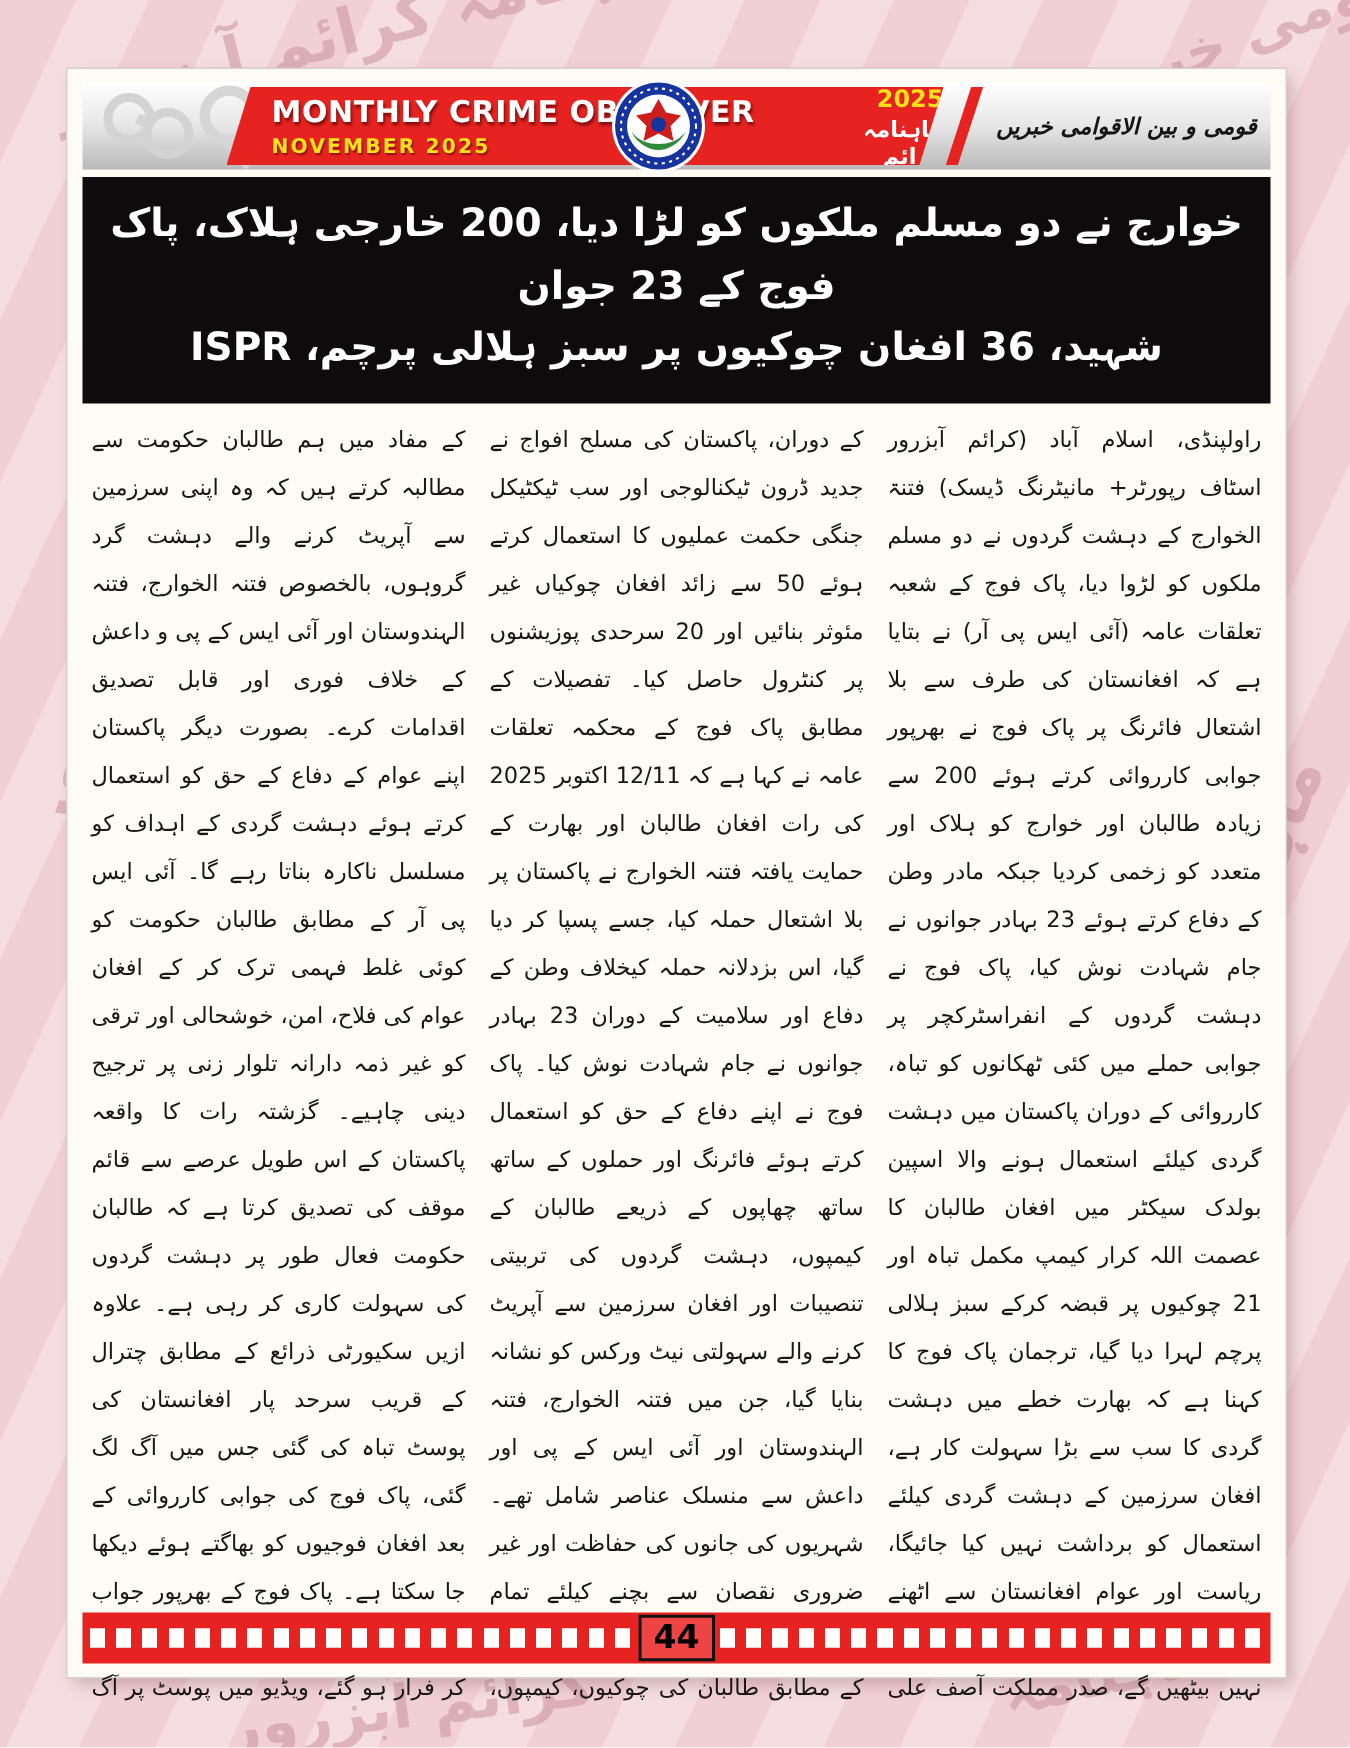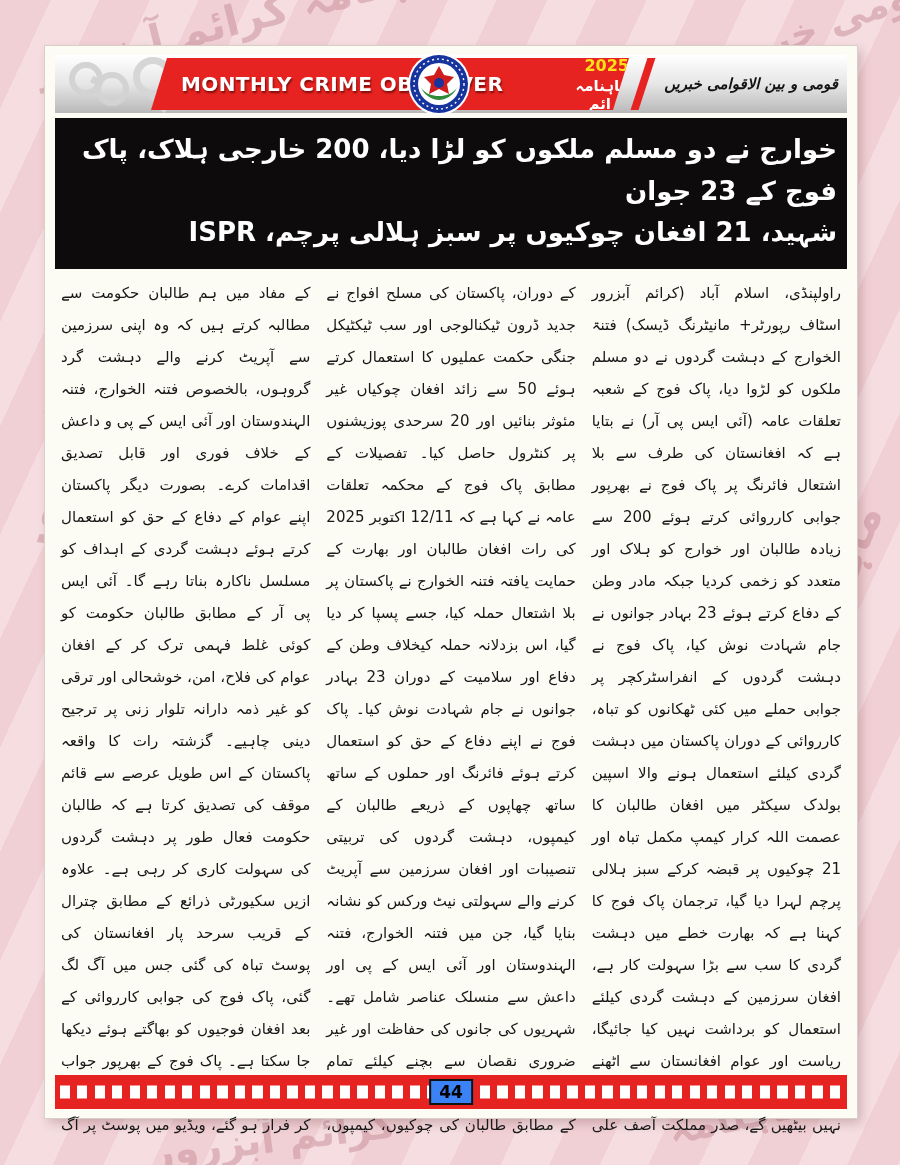--- a/index.html
+++ b/index.html
@@ -44,35 +44,35 @@
     direction:rtl;padding-left:14px;}
   .date-ur{color:#ffe11a;font-weight:bold;font-size:16px;}
   .title-ur{font-size:15px;font-weight:bold;margin-top:2px;}
   .logo{position:absolute;left:352px;top:-3px;width:64px;height:64px;z-index:3;}
   .red-slash{position:absolute;right:200px;top:3px;bottom:3px;width:8px;background:#e62320;
     transform:skewX(-18deg);z-index:1;}
   .section-title{position:absolute;right:0;top:0;bottom:0;width:192px;display:flex;align-items:center;
     justify-content:center;color:#141414;font-weight:bold;font-size:15px;font-style:italic;direction:rtl;}
 
   
-  .headline{margin:2px 10px 4px;background:#0d0b0c;color:#ffffff;direction:rtl;
+  .headline{margin:2px 10px 4px;background:#0d0b0c;color:#ffffff;text-align:center;direction:rtl;
     padding:11px 10px 15px;}
   .hl-line{font-size:26px;font-weight:bold;line-height:1.6;}
 
   
   .columns{direction:rtl;display:flex;gap:16px;padding:4px 16px 0;height:862px;overflow:hidden;}
   .col{flex:1;text-align:justify;text-align-last:justify;font-size:15px;line-height:32px;color:#171717;}
 
   
   .footer{position:absolute;left:10px;right:10px;bottom:9px;height:34px;background:#e62320;}
   .footer::before{content:"";position:absolute;left:5px;right:5px;top:50%;height:13px;
     transform:translateY(-50%);
     background:repeating-linear-gradient(90deg,#ffffff 0 10px,transparent 10px 17.5px);}
-  .page-num{position:absolute;left:50%;top:50%;transform:translate(-50%,-50%);background:#3b82f6;
-    border:2px solid #111;padding:1px 8px;font-weight:bold;font-size:17px;color:#000;z-index:2;}
+  .page-num{position:absolute;left:50%;top:50%;transform:translate(-50%,-50%);background:#ef4444;
+    border:2px solid #111;padding:1px 8px;font-weight:bold;font-size:22px;color:#000;z-index:2;}
 </style>
 </head>
 <body>
 
 <div class="canvas">
 
   <span class="wm wm1">ماہنامہ کرائم آبزرور</span>
   <span class="wm wm2">قومی خبریں</span>
   <span class="wm wm3">کرائم آبزرور</span>
   <span class="wm wm4">ماہنامہ کرائم</span>
@@ -90,20 +90,21 @@
         </div>
         <div class="magnifier">
           <div class="mag-ring"></div>
           <div class="mag-handle"></div>
         </div>
       </div>
 
       <div class="red-banner">
         <div class="banner-left">
           <div class="title-en">MONTHLY CRIME OBSERVER</div>
+          <div class="date-en">NOVEMBER 2025</div>
         </div>
         <div class="logo-slot"></div>
         <div class="banner-right">
           <div class="date-ur">نومبر 2025</div>
           <div class="title-ur">ماہنامہ کرائم آبزرور</div>
         </div>
       </div>
 
       <svg class="logo" viewBox="0 0 64 64">
         <circle cx="32" cy="32" r="31" fill="#ffffff"></circle>
@@ -115,21 +116,21 @@
         <circle cx="32" cy="31" r="5" fill="#16339e"></circle>
       </svg>
 
       <div class="red-slash"></div>
 
       <div class="section-title">قومی و بین الاقوامی خبریں</div>
     </div>
 
     <div class="headline">
       <div class="hl-line">خوارج نے دو مسلم ملکوں کو لڑا دیا، 200 خارجی ہلاک، پاک فوج کے 23 جوان</div>
-      <div class="hl-line">شہید، 21 افغان چوکیوں پر سبز ہلالی پرچم، ISPR</div>
+      <div class="hl-line">شہید، 36 افغان چوکیوں پر سبز ہلالی پرچم، ISPR</div>
     </div>
 
     <div class="columns" dir="rtl">
       <div class="col">راولپنڈی، اسلام آباد (کرائم آبزرور اسٹاف رپورٹر+ مانیٹرنگ ڈیسک) فتنۃ الخوارج کے دہشت گردوں نے دو مسلم ملکوں کو لڑوا دیا، پاک فوج کے شعبہ تعلقات عامہ (آئی ایس پی آر) نے بتایا ہے کہ افغانستان کی طرف سے بلا اشتعال فائرنگ پر پاک فوج نے بھرپور جوابی کارروائی کرتے ہوئے 200 سے زیادہ طالبان اور خوارج کو ہلاک اور متعدد کو زخمی کردیا جبکہ مادر وطن کے دفاع کرتے ہوئے 23 بہادر جوانوں نے جام شہادت نوش کیا، پاک فوج نے دہشت گردوں کے انفراسٹرکچر پر جوابی حملے میں کئی ٹھکانوں کو تباہ، کارروائی کے دوران پاکستان میں دہشت گردی کیلئے استعمال ہونے والا اسپین بولدک سیکٹر میں افغان طالبان کا عصمت اللہ کرار کیمپ مکمل تباہ اور 21 چوکیوں پر قبضہ کرکے سبز ہلالی پرچم لہرا دیا گیا، ترجمان پاک فوج کا کہنا ہے کہ بھارت خطے میں دہشت گردی کا سب سے بڑا سہولت کار ہے، افغان سرزمین کے دہشت گردی کیلئے استعمال کو برداشت نہیں کیا جائیگا، ریاست اور عوام افغانستان سے اٹھنے والی دہشتگردی کے خاتمے تک چین سے نہیں بیٹھیں گے، صدر مملکت آصف علی زرداری، وزیراعظم شہباز شریف نے کہا ہے کہ پاکستان اپنے قومی مفادات، علاقائی خودمختاری اور سلامتی کے تحفظ کیلئے پرعزم ہے، صدر مملکت نے کہا افغان قیادت نے مقبوضہ کشمیر کی جدوجہد آزادی سے منہ موڑ کر تاریخ اور امت کیساتھ ناانصافی کی، سعودی عرب، قطر، ایران اور متحدہ عرب امارات نے پاکستان اور افغانستان میں جھڑپوں پر تشویش کا اظہار کرتے ہوئے دونوں ممالک سے تحمل، صبر اور بات چیت سے مسئلہ حل کرنے کی اپیل کی ہے۔ ذرائع کے مطابق حالیہ فوجی کارروائیوں</div>
       <div class="col">کے دوران، پاکستان کی مسلح افواج نے جدید ڈرون ٹیکنالوجی اور سب ٹیکٹیکل جنگی حکمت عملیوں کا استعمال کرتے ہوئے 50 سے زائد افغان چوکیاں غیر مئوثر بنائیں اور 20 سرحدی پوزیشنوں پر کنٹرول حاصل کیا۔ تفصیلات کے مطابق پاک فوج کے محکمہ تعلقات عامہ نے کہا ہے کہ 12/11 اکتوبر 2025 کی رات افغان طالبان اور بھارت کے حمایت یافتہ فتنہ الخوارج نے پاکستان پر بلا اشتعال حملہ کیا، جسے پسپا کر دیا گیا، اس بزدلانہ حملہ کیخلاف وطن کے دفاع اور سلامیت کے دوران 23 بہادر جوانوں نے جام شہادت نوش کیا۔ پاک فوج نے اپنے دفاع کے حق کو استعمال کرتے ہوئے فائرنگ اور حملوں کے ساتھ ساتھ چھاپوں کے ذریعے طالبان کے کیمپوں، دہشت گردوں کی تربیتی تنصیبات اور افغان سرزمین سے آپریٹ کرنے والے سہولتی نیٹ ورکس کو نشانہ بنایا گیا، جن میں فتنہ الخوارج، فتنہ الہندوستان اور آئی ایس کے پی اور داعش سے منسلک عناصر شامل تھے۔ شہریوں کی جانوں کی حفاظت اور غیر ضروری نقصان سے بچنے کیلئے تمام ممکنہ اقدامات کیے گئے۔ آئی ایس پی آر کے مطابق طالبان کی چوکیوں، کیمپوں، ہیڈکوارٹرز اور دہشت گردوں کے سہولتی نیٹ ورکس کو سرحد کے ساتھ ساتھ وسیع پیمانے پر نقصان پہنچایا گیا۔ آئی ایس پی آر نے کہا ہے کہ پاکستان کی مسلح افواج پاکستان کی علاقائی سلامیت، عوام کی جان و مال کی حفاظت کیلئے ہر دم تیار ہیں۔ آئی ایس پی آر نے کہا کہ ہمیں تشویش ہے کہ یہ سنگین اشتعال انگیزی طالبان کے وزیر خارجہ کے بھارت کے دورے کے دوران ہوئی، جو خطے میں دہشت گردی کا سب سے بڑا سرپرست ہے۔ خطے کے امن اور سلامتی</div>
       <div class="col">کے مفاد میں ہم طالبان حکومت سے مطالبہ کرتے ہیں کہ وہ اپنی سرزمین سے آپریٹ کرنے والے دہشت گرد گروہوں، بالخصوص فتنہ الخوارج، فتنہ الہندوستان اور آئی ایس کے پی و داعش کے خلاف فوری اور قابل تصدیق اقدامات کرے۔ بصورت دیگر پاکستان اپنے عوام کے دفاع کے حق کو استعمال کرتے ہوئے دہشت گردی کے اہداف کو مسلسل ناکارہ بناتا رہے گا۔ آئی ایس پی آر کے مطابق طالبان حکومت کو کوئی غلط فہمی ترک کر کے افغان عوام کی فلاح، امن، خوشحالی اور ترقی کو غیر ذمہ دارانہ تلوار زنی پر ترجیح دینی چاہیے۔ گزشتہ رات کا واقعہ پاکستان کے اس طویل عرصے سے قائم موقف کی تصدیق کرتا ہے کہ طالبان حکومت فعال طور پر دہشت گردوں کی سہولت کاری کر رہی ہے۔ علاوہ ازیں سکیورٹی ذرائع کے مطابق چترال کے قریب سرحد پار افغانستان کی پوسٹ تباہ کی گئی جس میں آگ لگ گئی، پاک فوج کی جوابی کارروائی کے بعد افغان فوجیوں کو بھاگتے ہوئے دیکھا جا سکتا ہے۔ پاک فوج کے بھرپور جواب سے افغان فوجی پوسٹ پر لاشیں چھوڑ کر فرار ہو گئے، ویڈیو میں پوسٹ پر آگ بھی لگی دیکھی جا سکتی ہے۔ پاک فوج کے جوانوں نے افغان چیک پوسٹ پر قبضہ کرنے کے بعد اس پر پاکستان کا جھنڈا بھی لہرایا۔ دریں اثناء سعودی عرب، قطر اور ایران نے پاکستان اور افغانستان میں جھڑپوں پر تشویش کا اظہار کیا ہے۔ ایران، سعودی عرب اور قطر نے دونوں ممالک سے تحمل، صبر اور بات چیت سے مسئلہ حل کرنے کی اپیل کی ہے۔ تینوں ممالک نے کہا ہے کہ خطے میں امن اور استحکام کیلیے کشیدگی کم کرنا ضروری ہے۔ سعودی وزارتِ خارجہ کا کہنا ہے کہ پاکستان اور افغانستان کے عوام کی سلامتی اور</div>
     </div>
 
     <div class="footer">
       <div class="page-num">44</div>

